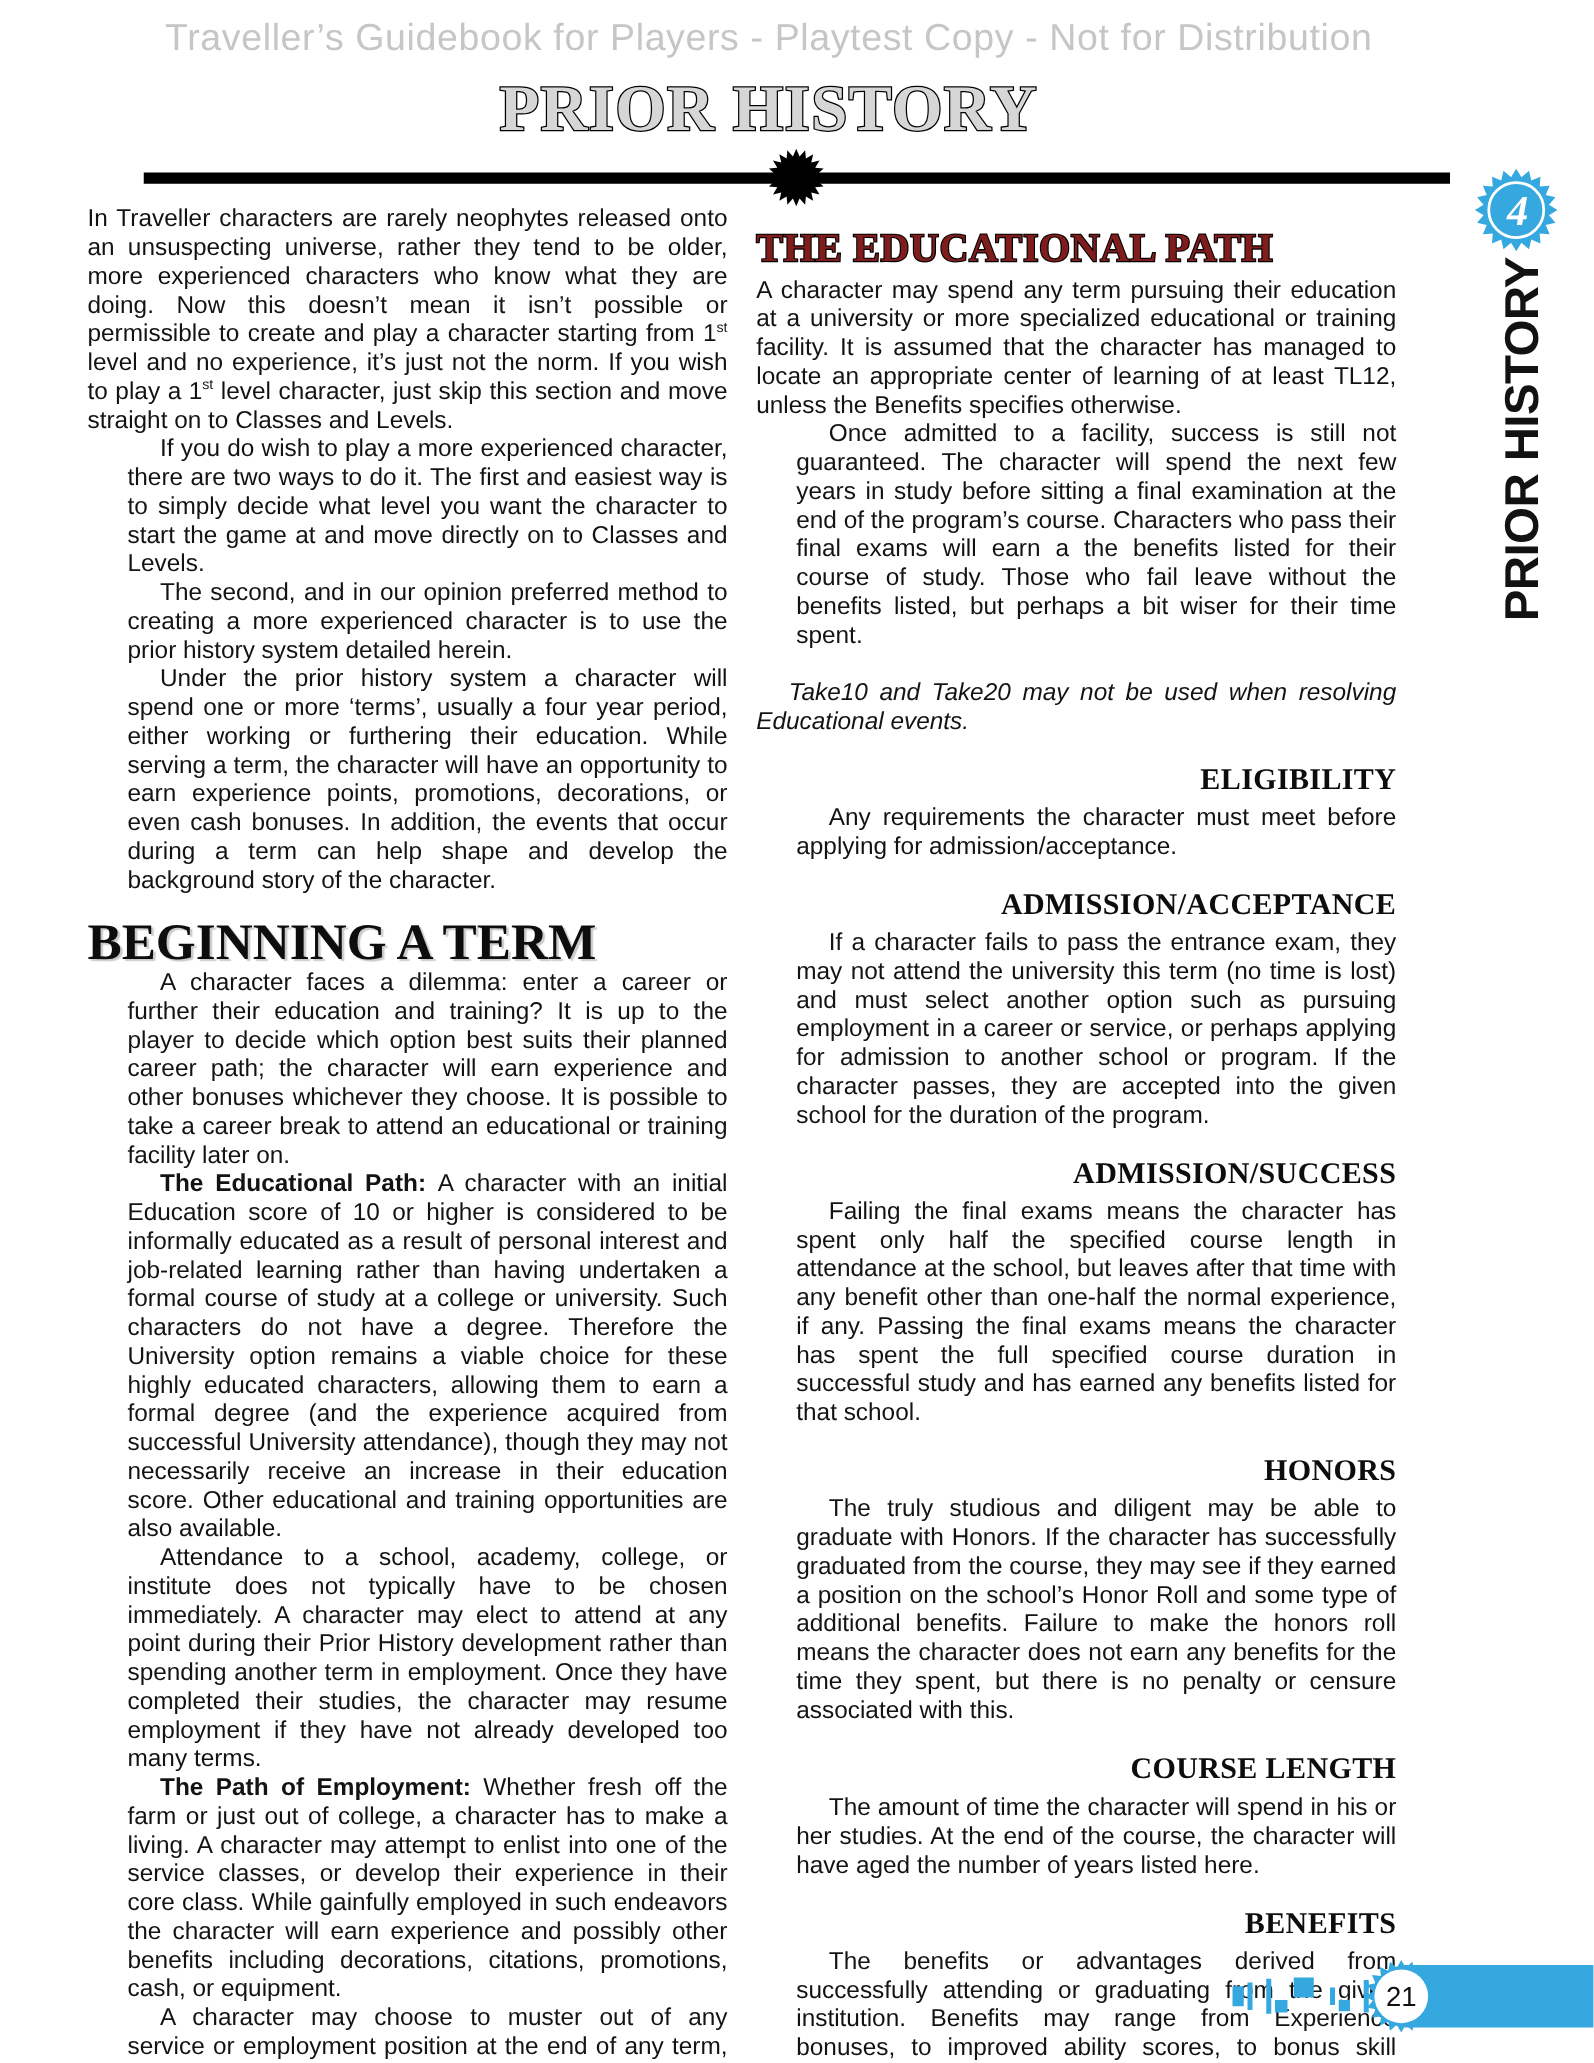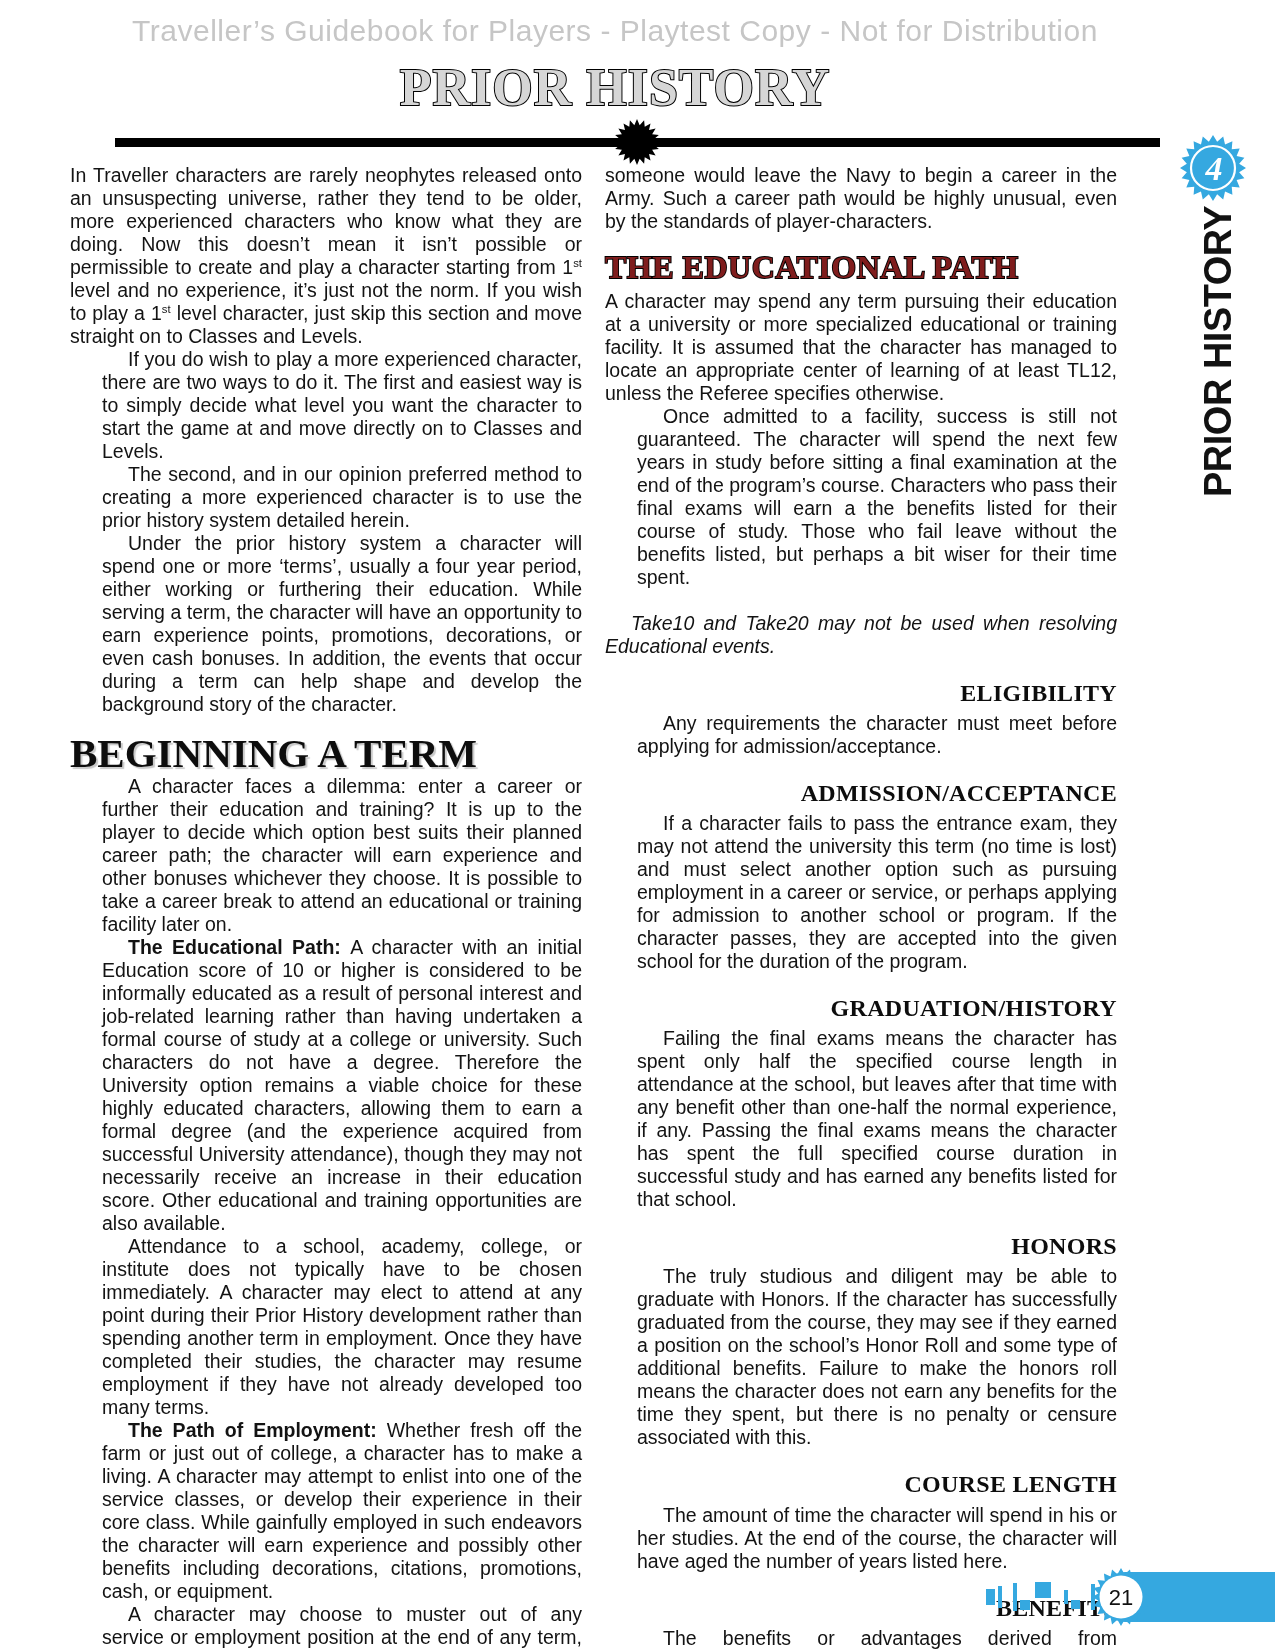--- a/index.html
+++ b/index.html
@@ -86,30 +86,29 @@
       <p class="bp ind">The second, and in our opinion preferred method to creating a more experienced character is to use the prior history system detailed herein.</p>
       <p class="bp ind">Under the prior history system a character will spend one or more ‘terms’, usually a four year period, either working or furthering their education. While serving a term, the character will have an opportunity to earn experience points, promotions, decorations, or even cash bonuses. In addition, the events that occur during a term can help shape and develop the background story of the character.</p>
       <div class="h-large">BEGINNING A TERM</div>
       <p class="bp ind">A character faces a dilemma: enter a career or further their education and training? It is up to the player to decide which option best suits their planned career path; the character will earn experience and other bonuses whichever they choose. It is possible to take a career break to attend an educational or training facility later on.</p>
       <p class="bp ind"><strong>The Educational Path: </strong>A character with an initial Education score of 10 or higher is considered to be informally educated as a result of personal interest and job-related learning rather than having undertaken a formal course of study at a college or university. Such characters do not have a degree. Therefore the University option remains a viable choice for these highly educated characters, allowing them to earn a formal degree (and the experience acquired from successful University attendance), though they may not necessarily receive an increase in their education score. Other educational and training opportunities are also available.</p>
       <p class="bp ind">Attendance to a school, academy, college, or institute does not typically have to be chosen immediately. A character may elect to attend at any point during their Prior History development rather than spending another term in employment. Once they have completed their studies, the character may resume employment if they have not already developed too many terms.</p>
       <p class="bp ind"><strong>The Path of Employment: </strong>Whether fresh off the farm or just out of college, a character has to make a living. A character may attempt to enlist into one of the service classes, or develop their experience in their core class. While gainfully employed in such endeavors the character will earn experience and possibly other benefits including decorations, citations, promotions, cash, or equipment.</p>
       <p class="bp ind">A character may choose to muster out of any service or employment position at the end of any term, and then seek employment in another service or profession (or attend University) if they have not already spent too many terms in Prior History development. However, common sense must apply. Only in circumstances of the direst need would the Imperial Marines accept a recruit aged 38. Similarly, it seems very unlikely that</p>
     </div>
   <div class="col col-right" id="col-right">
-      <p class="bp">someone would leave the Navy to begin a career in the Army. Such a career path would be highly unusual, even by the standards of player-characters.</p>
       <div class="h-outline">THE EDUCATIONAL PATH</div>
-      <p class="bp">A character may spend any term pursuing their education at a university or more specialized educational or training facility. It is assumed that the character has managed to locate an appropriate center of learning of at least TL12, unless the Referee specifies otherwise.</p>
+      <p class="bp">A character may spend any term pursuing their education at a university or more specialized educational or training facility. It is assumed that the character has managed to locate an appropriate center of learning of at least TL12, unless the Benefits specifies otherwise.</p>
       <p class="bp ind">Once admitted to a facility, success is still not guaranteed. The character will spend the next few years in study before sitting a final examination at the end of the program’s course. Characters who pass their final exams will earn a the benefits listed for their course of study. Those who fail leave without the benefits listed, but perhaps a bit wiser for their time spent.</p>
       <p class="bp ind ital">Take10 and Take20 may not be used when resolving Educational events.</p>
       <div class="h-sub">ELIGIBILITY</div>
       <p class="bp ind">Any requirements the character must meet before applying for admission/acceptance.</p>
       <div class="h-sub">ADMISSION/ACCEPTANCE</div>
       <p class="bp ind">If a character fails to pass the entrance exam, they may not attend the university this term (no time is lost) and must select another option such as pursuing employment in a career or service, or perhaps applying for admission to another school or program. If the character passes, they are accepted into the given school for the duration of the program.</p>
-      <div class="h-sub">GRADUATION/HISTORY</div>
+      <div class="h-sub">ADMISSION/SUCCESS</div>
       <p class="bp ind">Failing the final exams means the character has spent only half the specified course length in attendance at the school, but leaves after that time with any benefit other than one-half the normal experience, if any. Passing the final exams means the character has spent the full specified course duration in successful study and has earned any benefits listed for that school.</p>
       <div class="h-sub">HONORS</div>
       <p class="bp ind">The truly studious and diligent may be able to graduate with Honors. If the character has successfully graduated from the course, they may see if they earned a position on the school’s Honor Roll and some type of additional benefits. Failure to make the honors roll means the character does not earn any benefits for the time they spent, but there is no penalty or censure associated with this.</p>
       <div class="h-sub">COURSE LENGTH</div>
       <p class="bp ind">The amount of time the character will spend in his or her studies. At the end of the course, the character will have aged the number of years listed here.</p>
       <div class="h-sub">BENEFITS</div>
       <p class="bp ind">The benefits or advantages derived from successfully attending or graduating from the given institution. Benefits may range from Experience bonuses, to improved ability scores, to bonus skill ranks, to commissions and/or promotions in a given service or career.</p>
     </div>
 
   <svg class="sunburst chapter-badge" width="66" height="66" viewBox="0 0 66 66">

